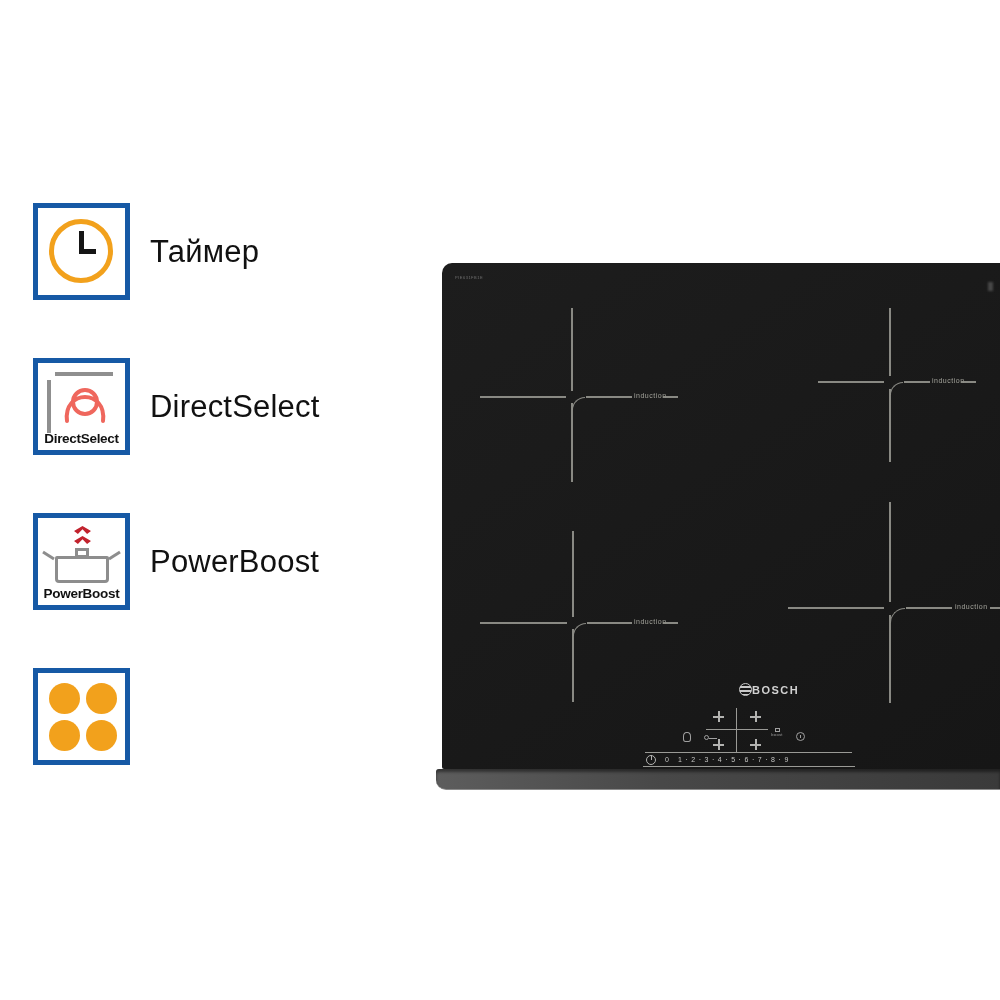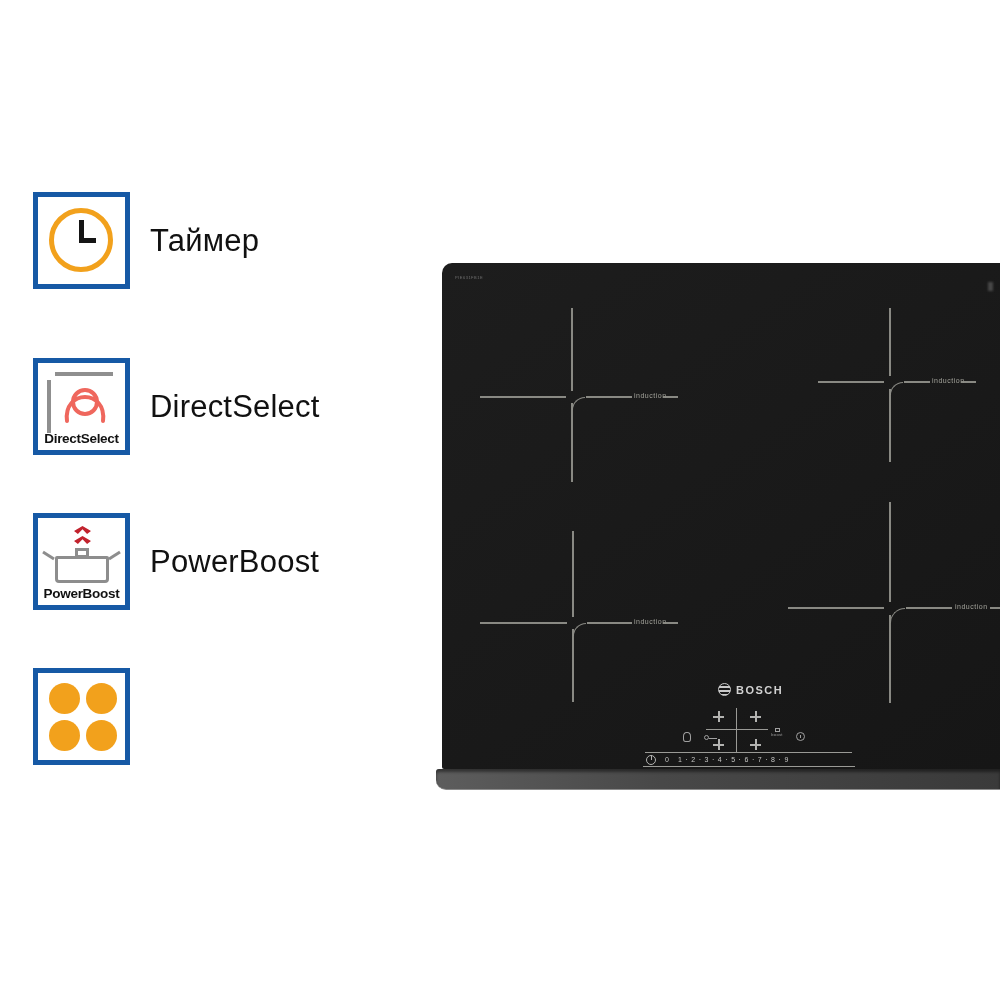--- a/index.html
+++ b/index.html
@@ -39,21 +39,21 @@
               background:linear-gradient(90deg,#5d5d5d 0%,#484848 40%,#3a3a3a 100%);
               border-radius:3px 0 0 10px;border-bottom:1px solid #8a8a8a;
               box-shadow:inset 0 3px 3px rgba(0,0,0,.45);}
   .zl{position:absolute;background:#8f8f89;opacity:.95;}
   .arc{position:absolute;border-top:1.5px solid #8f8f89;border-left:1.5px solid #8f8f89;
        border-top-left-radius:100% 100%;box-sizing:border-box;opacity:.95;}
   .induction-label{position:absolute;font-size:7px;color:#a2a29a;letter-spacing:.5px;line-height:8px;}
   .model-label{position:absolute;left:13px;top:12px;font-size:4px;color:#6f6f6f;letter-spacing:.5px;}
   .reflection{position:absolute;left:546px;top:19px;width:5px;height:9px;background:#474747;filter:blur(1px);}
   
-  .bosch-logo{position:absolute;left:276px;top:420px;display:flex;align-items:flex-end;gap:5px;}
+  .bosch-logo{position:absolute;left:297px;top:420px;display:flex;align-items:flex-end;}
   .bosch-sym{width:13px;height:13px;border-radius:50%;border:1px solid #c9c9c9;box-sizing:border-box;
              background:repeating-linear-gradient(180deg,transparent 0 2px,#c9c9c9 2px 4px);}
   .bosch-text{font-size:11px;font-weight:bold;color:#d2d2d2;letter-spacing:1.5px;}
   .plus{position:absolute;width:11px;height:11px;}
   .plus::before{content:"";position:absolute;left:0;top:5px;width:11px;height:1.5px;background:#b3b3b1;}
   .plus::after{content:"";position:absolute;left:5px;top:0;width:1.5px;height:11px;background:#b3b3b1;}
   .cl{position:absolute;background:#9a9a96;}
   .icon-hand{position:absolute;left:241px;top:469px;width:8px;height:10px;border:1px solid #a0a0a0;
              border-radius:45% 45% 30% 30%;box-sizing:border-box;}
   .icon-key{position:absolute;left:262px;top:472px;width:5px;height:5px;border:1px solid #a0a0a0;
@@ -69,21 +69,21 @@
                 border-radius:50%;box-sizing:border-box;}
   .power-symbol::after{content:"";position:absolute;left:3.8px;top:-1px;width:1px;height:5px;background:#b3b3b1;}
   .slider-scale{position:absolute;left:223px;top:492px;width:190px;font-size:7px;color:#c6c6c4;
                 letter-spacing:.8px;white-space:pre;line-height:10px;}
 </style>
 </head>
 <body>
 
 <div id="canvas">
 
-  <div class="feature-card" style="top:192px;">
+  <div class="feature-card" style="top:203px;">
     <div class="badge">
       <span class="clock-ring"></span>
       <span class="clock-hand-v"></span>
       <span class="clock-hand-h"></span>
     </div>
     <div class="feature-label">Таймер</div>
   </div>
 
   <div class="feature-card" style="top:358px;">
     <div class="badge">

